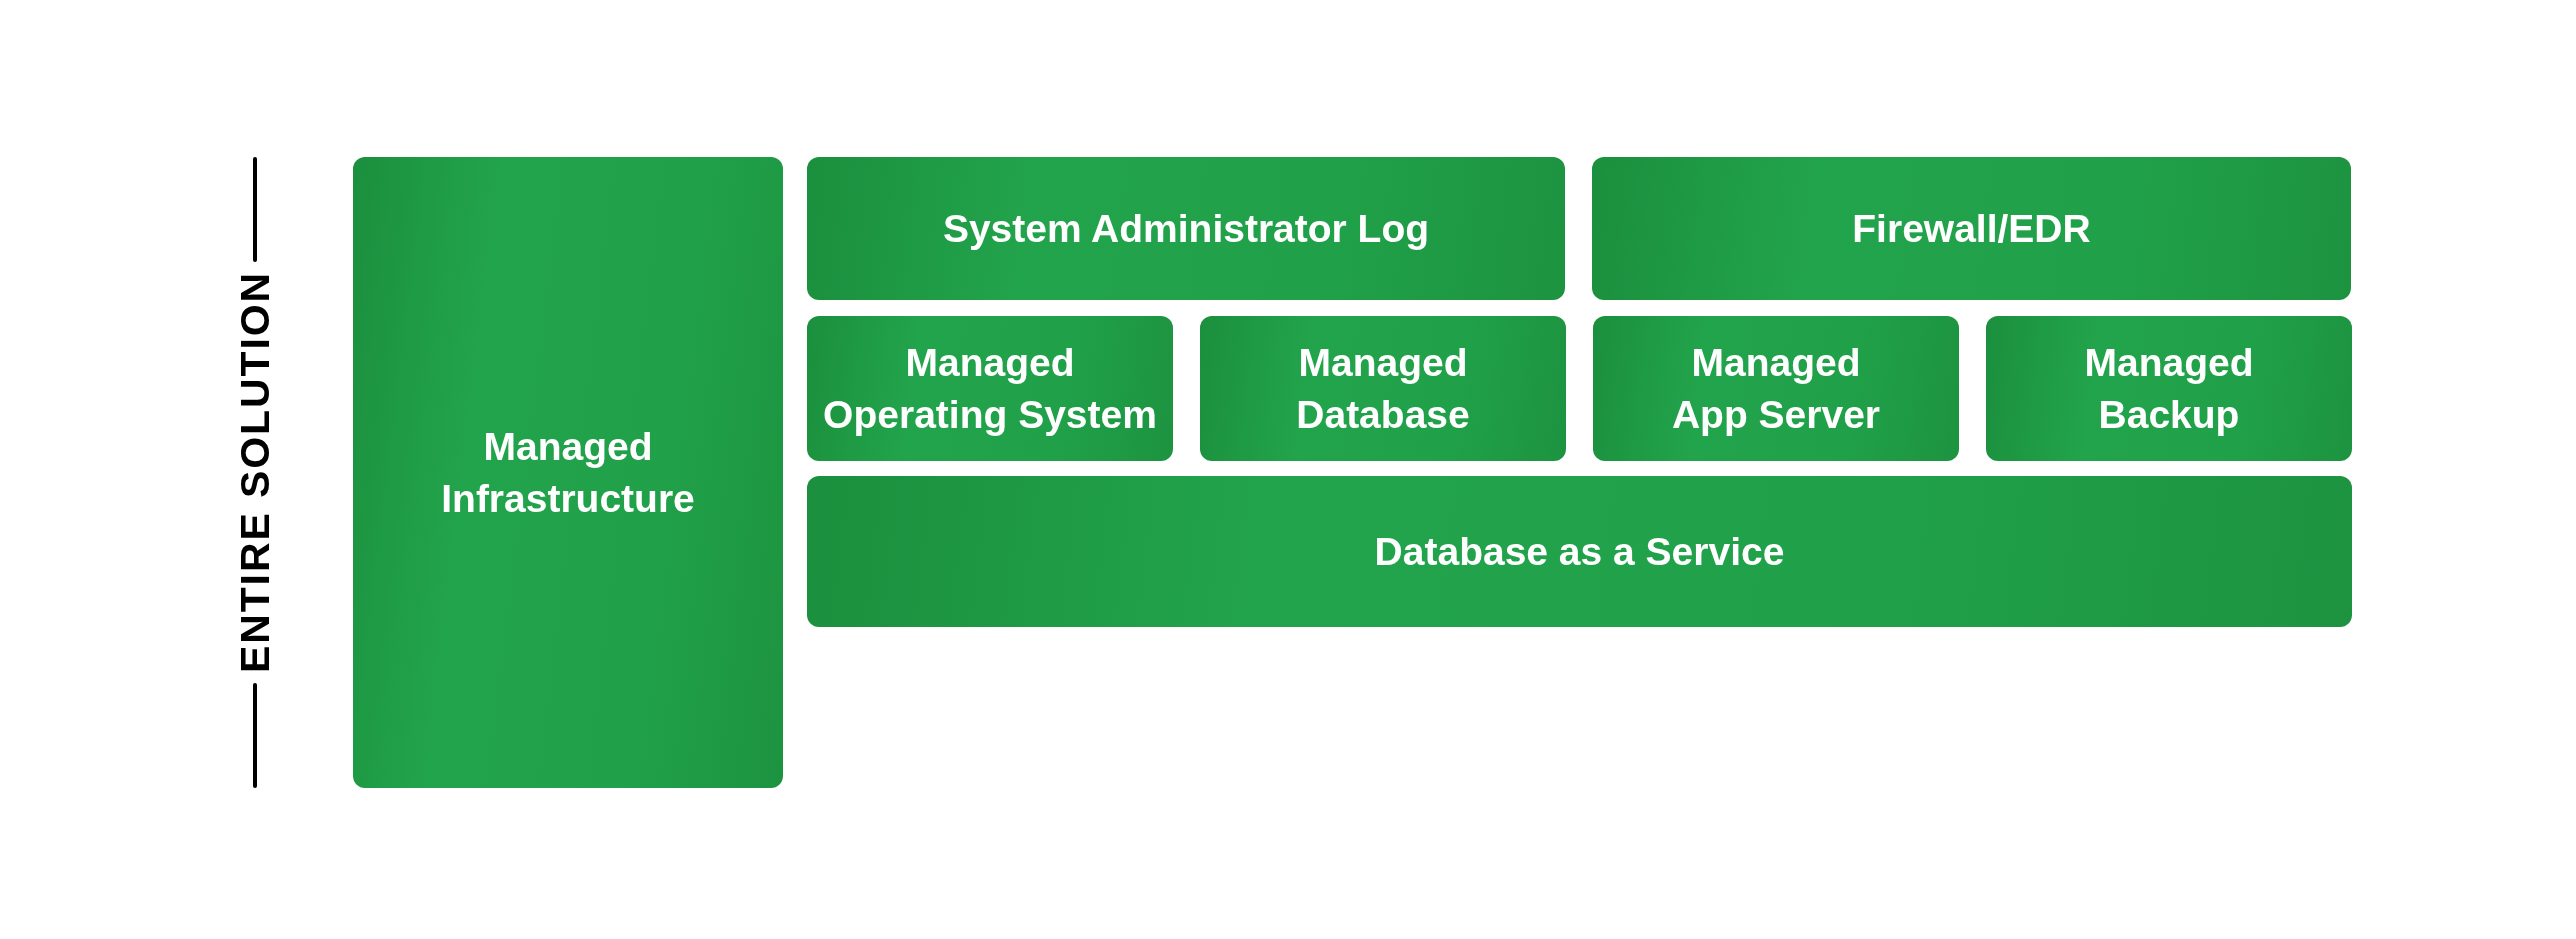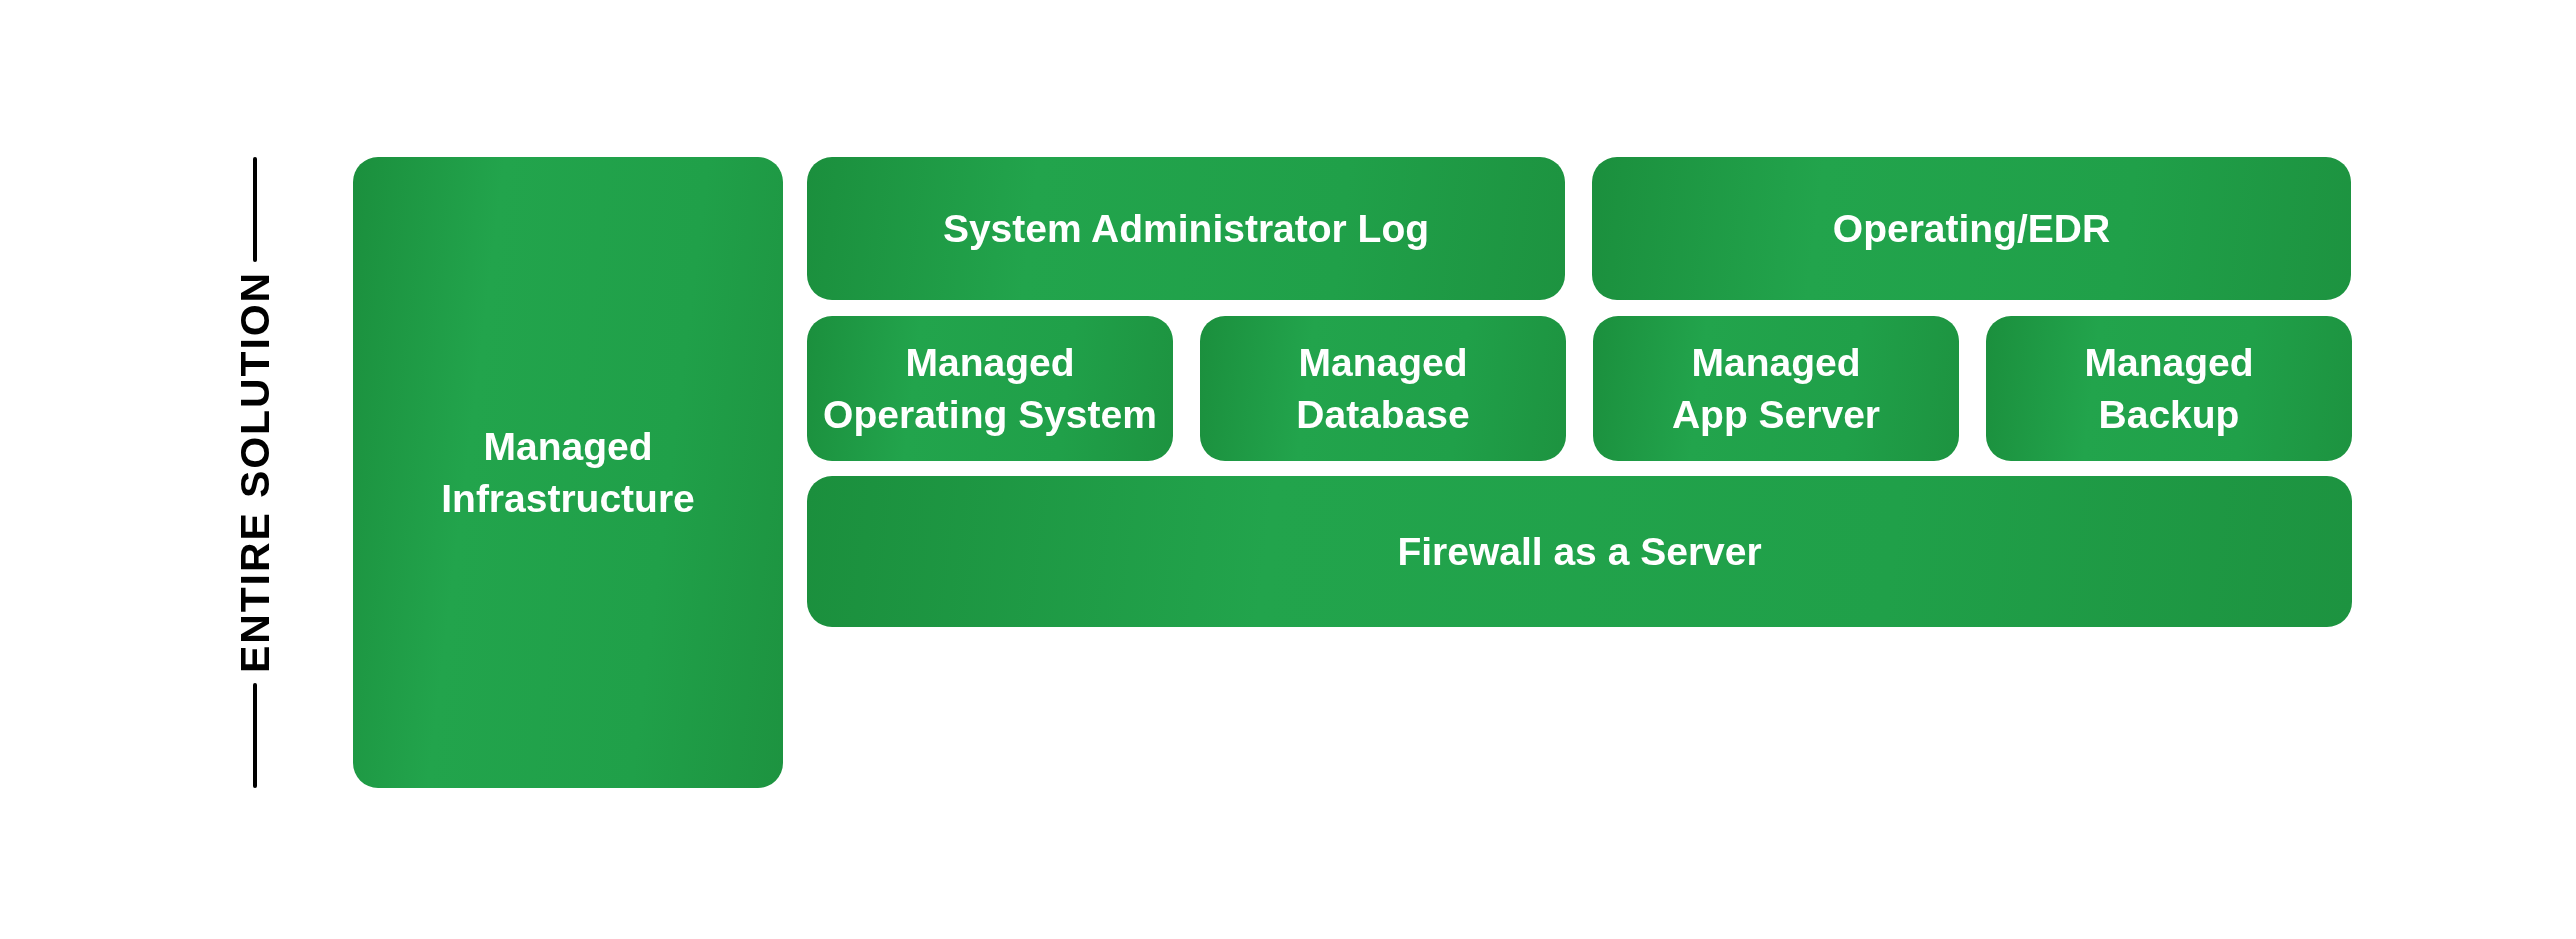--- a/index.html
+++ b/index.html
@@ -36,21 +36,21 @@
     font-size: 41px;
     font-weight: 700;
     letter-spacing: 1.9px;
     color: var(--rail-color, #000000);
     white-space: nowrap;
   }
 
   
   .box {
     position: absolute;
-    border-radius: 25px;
+    border-radius: 12px;
     background: linear-gradient(97deg,
       var(--green-dark, #1b8f3d) 0%,
       var(--green-light, #22a44c) 30%,
       var(--green-mid, #20a049) 70%,
       var(--green-right, #1d9340) 100%);
     color: var(--text-on-green, #ffffff);
     display: flex;
     align-items: center;
     justify-content: center;
     text-align: center;
@@ -79,31 +79,31 @@
     <div class="rail-line"></div>
     <div class="rail-label">ENTIRE SOLUTION</div>
     <div class="rail-line"></div>
   </div>
 
   <div class="box pillar">Managed
 Infrastructure</div>
 
   <div class="box r1a">System Administrator Log</div>
 
-  <div class="box r1b">Operating/EDR</div>
+  <div class="box r1b">Firewall/EDR</div>
 
   <div class="box r2a">Managed
 Operating System</div>
 
   <div class="box r2b">Managed
 Database</div>
 
   <div class="box r2c">Managed
 App Server</div>
 
   <div class="box r2d">Managed
 Backup</div>
 
-  <div class="box r3">Firewall as a Server</div>
+  <div class="box r3">Database as a Service</div>
 
 
 </div>
 
 
 </body></html>

